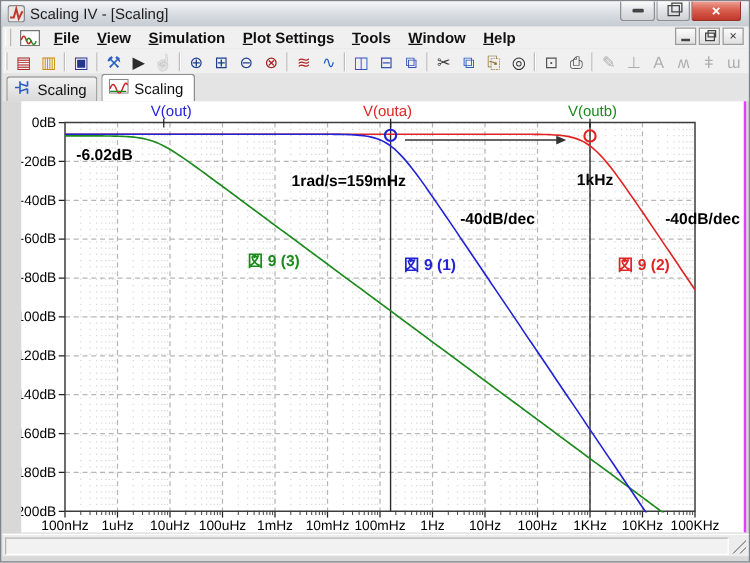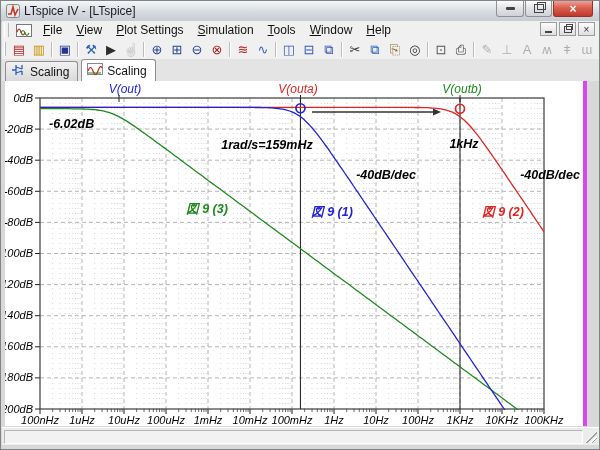--- a/index.html
+++ b/index.html
@@ -16,21 +16,21 @@
   .wbtn.close{width:40px;background:linear-gradient(#f0a197,#d9604f 45%,#c0392b);border-color:#93332a;}
   .glyph-min{display:block;width:9px;height:3px;background:#444;border-radius:1px;}
   .glyph-restore{display:block;width:8px;height:7px;border:1px solid #444;position:relative;background:#fff0;}
   .glyph-restore:before{content:"";position:absolute;left:2px;top:-3px;width:7px;height:6px;border:1px solid #444;}
   .glyph-close{color:#fff;font-weight:bold;font-size:12px;line-height:12px;}
   
   #menubar{position:absolute;left:1px;top:20px;width:597px;height:18px;background:#f0f0f0;border-bottom:1px solid #d7d7d7;
     display:flex;align-items:center;font-size:12px;color:#111;}
   .grip{width:3px;height:14px;border-left:1px solid #fff;border-right:1px solid #b9b9b9;margin:0 3px 0 2px;}
   #menu-doc-icon{width:16px;height:13px;margin:0 4px;}
-  .menu-item{padding:1px 7px 2px 7px;cursor:default;}
+  .menu-item{padding:1px 7px 2px 7px;cursor:default;font-weight:bold;}
   .menu-item u{text-decoration:underline;}
   #mdi-controls{position:absolute;right:4px;top:1px;display:flex;}
   .mdibtn{width:17px;height:14px;border:1px solid #9b9b9b;background:linear-gradient(#fcfcfc,#dfdfdf);margin-left:2px;
     display:flex;align-items:center;justify-content:center;font-size:10px;color:#333;box-sizing:border-box;}
   .glyph-mmin{display:block;width:7px;height:2px;background:#444;margin-top:6px;}
   .glyph-mrestore{display:block;width:6px;height:5px;border:1px solid #444;position:relative;}
   .glyph-mrestore:before{content:"";position:absolute;left:1px;top:-3px;width:5px;height:4px;border:1px solid #444;}
   
   #toolbar{position:absolute;left:1px;top:38px;width:597px;height:20px;background:#f0f0f0;border-bottom:1px solid #cfcfcf;
     display:flex;align-items:center;}
@@ -38,41 +38,41 @@
     border:1px solid transparent;margin:0;}
   .tbicon.disabled{opacity:.38;filter:grayscale(1);}
   .tbsep{width:1px;height:15px;background:#bdbdbd;border-right:1px solid #fff;margin:0 2px;}
   
   #tabbar{position:absolute;left:1px;top:58px;width:597px;height:22px;background:#e4e4e4;display:flex;align-items:flex-end;}
   .tab{display:flex;align-items:center;height:17px;padding:1px 8px 1px 5px;margin-left:3px;font-size:12px;color:#111;
     border:1px solid #8f8f8f;border-bottom:none;border-radius:3px 3px 0 0;background:linear-gradient(#f2f2f2,#d9d9d9);text-align:right;}
   .tab.active{background:#fff;height:19px;position:relative;z-index:2;}
   .tab svg{margin-right:4px;}
   
-  #panel{position:absolute;left:4px;top:80px;width:578px;height:345px;background:#ffffff;border-right:4px solid #d946ef;font-style:italic;}
+  #panel{position:absolute;left:16px;top:80px;width:578px;height:345px;background:#ffffff;border-right:2px solid #d946ef;}
   #plot-svg{display:block;}
   
   #statusbar{position:absolute;left:1px;top:426px;width:597px;height:17px;background:#ececec;border-top:1px solid #fff;}
   #status-field{position:absolute;left:2px;right:16px;top:2px;bottom:1px;border:1px solid #b5b5b5;border-bottom-color:#fff;
     border-right-color:#fff;background:#f2f2f2;font-size:11px;color:#333;padding-left:4px;}
   #resize-grip{position:absolute;right:2px;bottom:2px;width:12px;height:12px;
     background:repeating-linear-gradient(135deg,#fff 0 1px,#9e9e9e 1px 2px,transparent 2px 4px);
     clip-path:polygon(100% 0,100% 100%,0 100%);}
 </style>
 </head>
 <body>
 
 <div id="win">
 
   <div id="titlebar">
     <svg id="app-icon" viewBox="0 0 14 14">
       <rect x="0.5" y="0.5" width="13" height="13" rx="2" fill="#e8e8e8" stroke="#888"></rect>
       <polyline points="2,10 5,10 7,3 9,11 12,5" fill="none" stroke="#c0392b" stroke-width="1.6"></polyline>
     </svg>
-    <span id="window-title">LTspice IV - [LTspice]</span>
+    <span id="window-title">Scaling IV - [Scaling]</span>
     <div id="win-controls">
         <span class="wbtn min">
           <span class="glyph-min"></span>
         </span>
         <span class="wbtn max">
           <span class="glyph-restore"></span>
         </span>
         <span class="wbtn close">
           <span class="glyph-close">×</span>
         </span>
@@ -82,22 +82,22 @@
   <div id="menubar">
     <span class="grip"></span>
     <svg id="menu-doc-icon" viewBox="0 0 16 13">
       <rect x="0.5" y="0.5" width="15" height="12" fill="#fff" stroke="#777"></rect>
       <path d="M1 8 q2 -6 4 0 t4 0" fill="none" stroke="#cc2222" stroke-width="1.2"></path>
       <path d="M5 9 q2 -5 4 0 t4 0" fill="none" stroke="#1d8a1d" stroke-width="1.2"></path>
     </svg>
     <div id="menu-items" style="display:flex;">
         <span class="menu-item"><u>F</u>ile</span>
         <span class="menu-item"><u>V</u>iew</span>
+        <span class="menu-item"><u>S</u>imulation</span>
         <span class="menu-item"><u>P</u>lot Settings</span>
-        <span class="menu-item"><u>S</u>imulation</span>
         <span class="menu-item"><u>T</u>ools</span>
         <span class="menu-item"><u>W</u>indow</span>
         <span class="menu-item"><u>H</u>elp</span>
       </div>
     <div id="mdi-controls">
         <span class="mdibtn">
           <span class="glyph-mmin"></span>
         </span>
         <span class="mdibtn">
           <span class="glyph-mrestore"></span>

